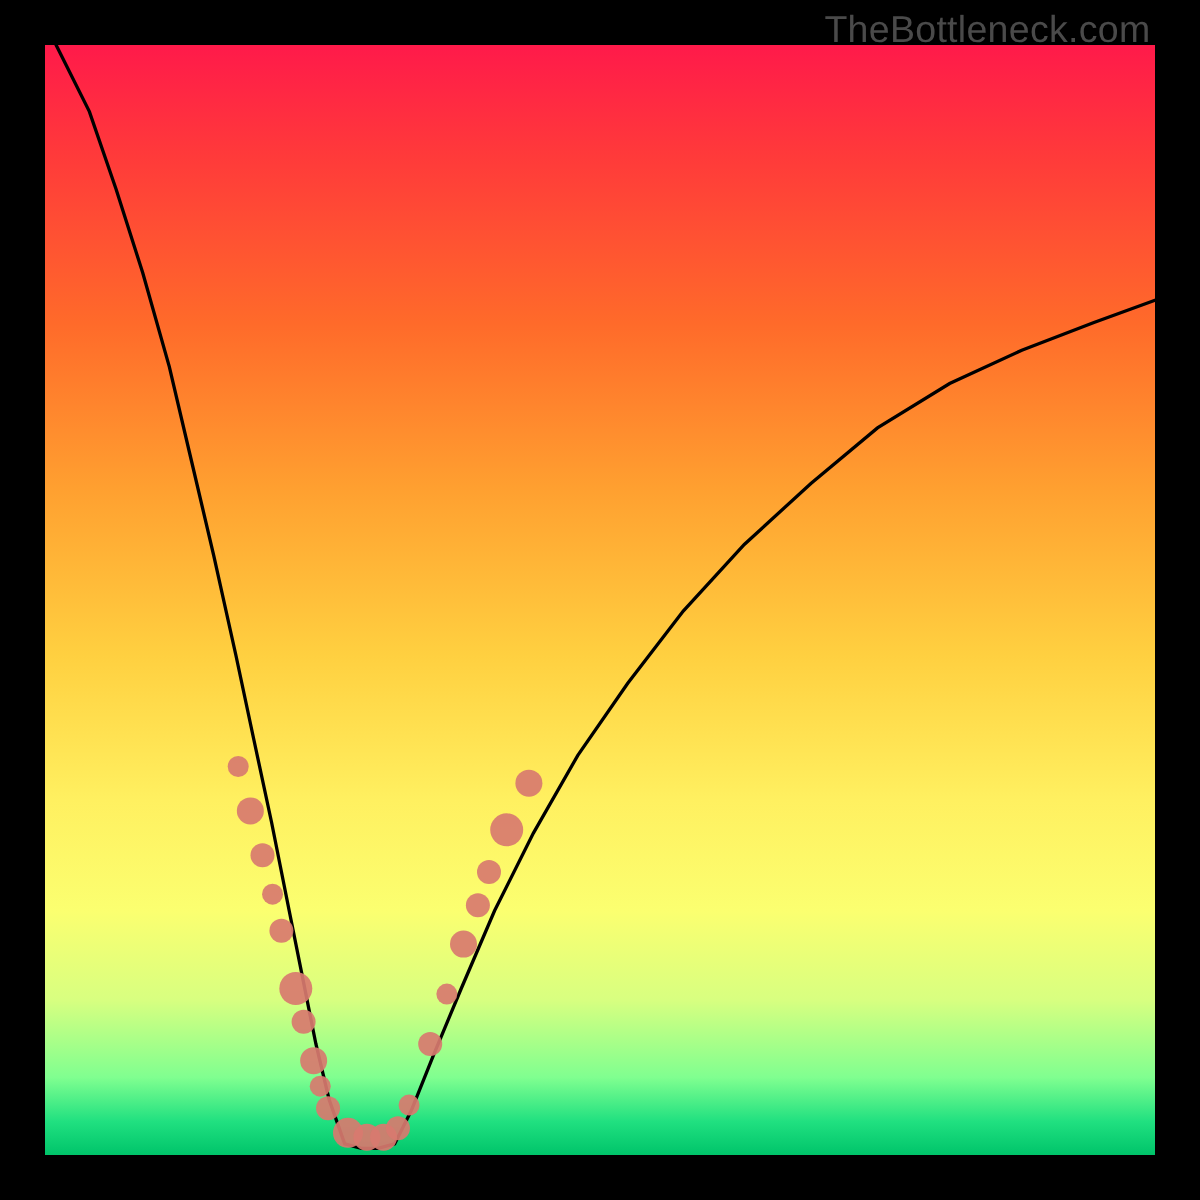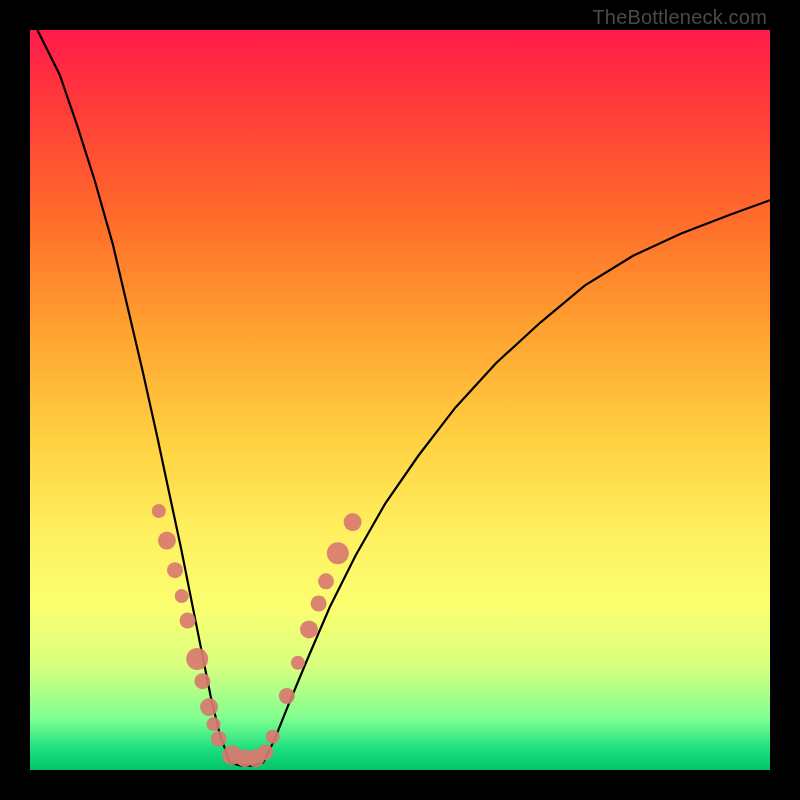--- a/index.html
+++ b/index.html
@@ -31,21 +31,21 @@
       #fbff70 78%,
       #d8ff80 86%,
       #80ff90 93%,
       #20e080 97%,
       #00c46a 100%
     );
   }
   .watermark {
     position: absolute;
     color: #4a4a4a;
-    font-size: 20px;
+    font-size: 25px;
     font-weight: 500;
     letter-spacing: 0.2px;
     white-space: nowrap;
   }
   .curve-svg {
     position: absolute;
     left: 0;
     top: 0;
     pointer-events: none;
   }

